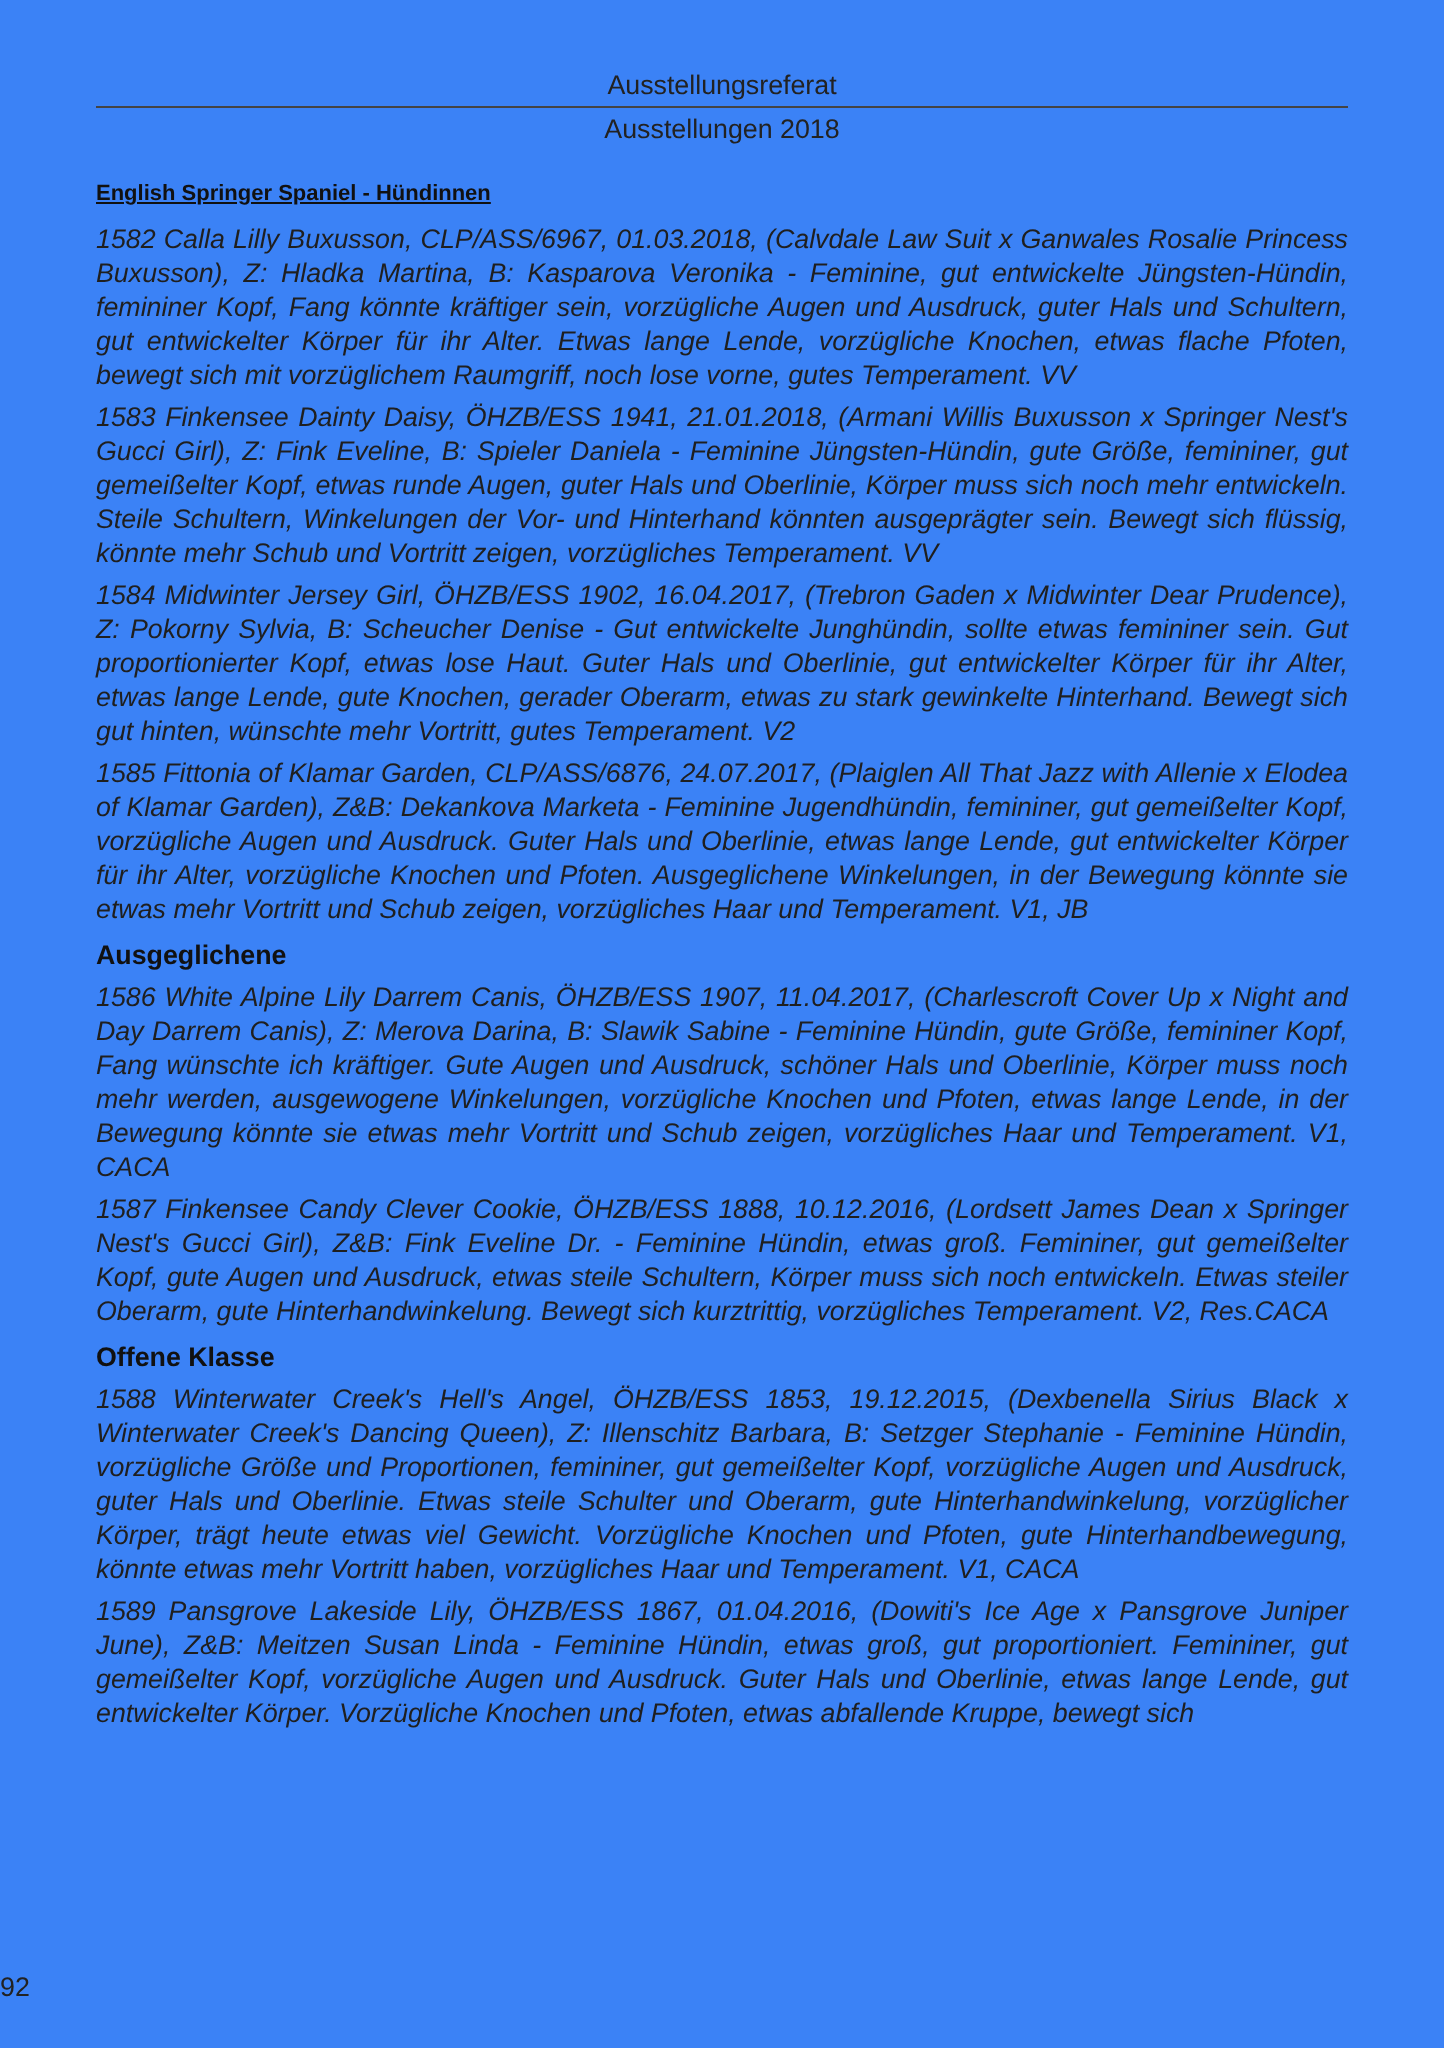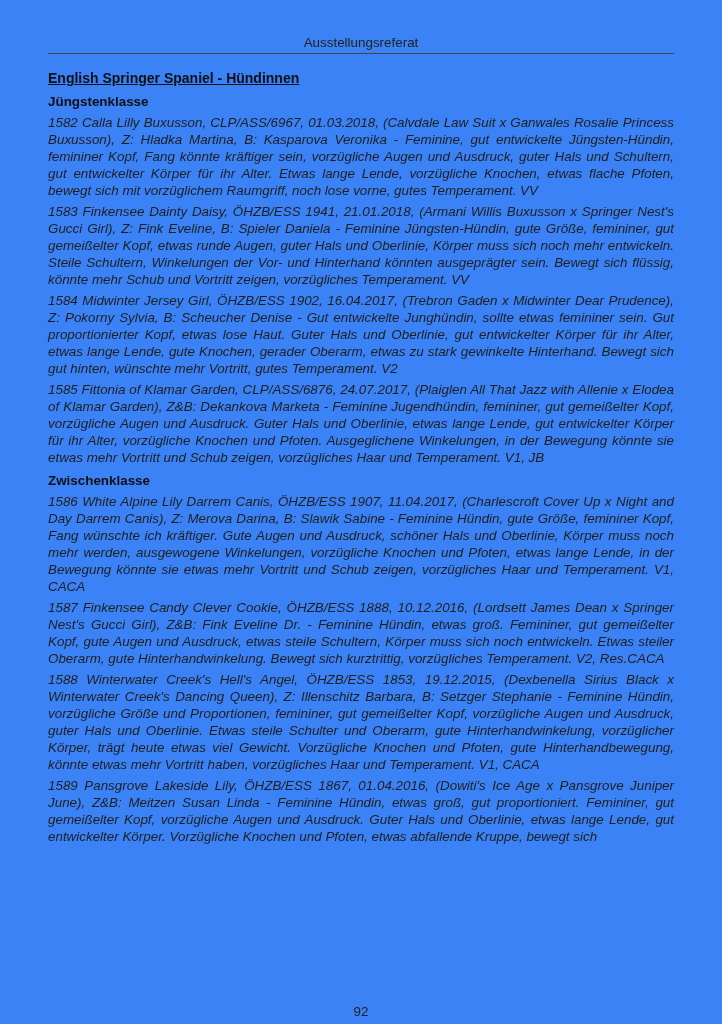--- a/index.html
+++ b/index.html
@@ -23,21 +23,21 @@
   .hdr-line {
     text-align: center;
     color: #222;
   }
   .hdr-rule {
     border: none;
     border-top: 1.5px solid #444;
     margin: 2px 0 2px 0;
   }
   .doc-title {
-    font-size: 14px;
+    font-size: 11px;
     font-weight: bold;
     text-decoration: underline;
     margin: 16px 0 5px 0;
     color: #111;
   }
   .class-heading {
     font-size: 13.4px;
     font-weight: bold;
     margin: 6px 0 4px 0;
     color: #111;
@@ -47,50 +47,51 @@
     text-align: justify;
     hyphens: auto;
     -webkit-hyphens: auto;
     color: #1f1f1f;
     font-style: italic;
   }
   .page-footer {
     position: absolute;
     left: 0;
     right: 0;
-    bottom: 4px;
-    text-align: center;
+    bottom: 22px;
+    text-align: left;
     color: #222;
   }
 </style>
 </head>
 <body>
 
 <div class="page">
 
   <header>
     <div class="hdr-line">Ausstellungsreferat</div>
     <hr class="hdr-rule">
+    <div class="hdr-line">Ausstellungen 2018</div>
   </header>
 
   <main>
 
     <h1 class="doc-title">English Springer Spaniel - Hündinnen</h1>
 
-    <h2 class="class-heading">Jüngstenklasse</h2>
     <p class="entry">1582 Calla Lilly Buxusson, CLP/ASS/6967, 01.03.2018, (Calvdale Law Suit x Ganwales Rosalie Princess Buxusson), Z: Hladka Martina, B: Kasparova Veronika - Feminine, gut entwickelte Jüngsten-Hündin, femininer Kopf, Fang könnte kräftiger sein, vorzügliche Augen und Ausdruck, guter Hals und Schultern, gut entwickelter Körper für ihr Alter. Etwas lange Lende, vorzügliche Knochen, etwas flache Pfoten, bewegt sich mit vorzüglichem Raumgriff, noch lose vorne, gutes Temperament. VV</p>
     <p class="entry">1583 Finkensee Dainty Daisy, ÖHZB/ESS 1941, 21.01.2018, (Armani Willis Buxusson x Springer Nest's Gucci Girl), Z: Fink Eveline, B: Spieler Daniela - Feminine Jüngsten-Hündin, gute Größe, femininer, gut gemeißelter Kopf, etwas runde Augen, guter Hals und Oberlinie, Körper muss sich noch mehr entwickeln. Steile Schultern, Winkelungen der Vor- und Hinterhand könnten ausgeprägter sein. Bewegt sich flüssig, könnte mehr Schub und Vortritt zeigen, vorzügliches Temperament. VV</p>
 
     <p class="entry">1584 Midwinter Jersey Girl, ÖHZB/ESS 1902, 16.04.2017, (Trebron Gaden x Midwinter Dear Prudence), Z: Pokorny Sylvia, B: Scheucher Denise - Gut entwickelte Junghündin, sollte etwas femininer sein. Gut proportionierter Kopf, etwas lose Haut. Guter Hals und Oberlinie, gut entwickelter Körper für ihr Alter, etwas lange Lende, gute Knochen, gerader Oberarm, etwas zu stark gewinkelte Hinterhand. Bewegt sich gut hinten, wünschte mehr Vortritt, gutes Temperament. V2</p>
     <p class="entry">1585 Fittonia of Klamar Garden, CLP/ASS/6876, 24.07.2017, (Plaiglen All That Jazz with Allenie x Elodea of Klamar Garden), Z&amp;B: Dekankova Marketa - Feminine Jugendhündin, femininer, gut gemeißelter Kopf, vorzügliche Augen und Ausdruck. Guter Hals und Oberlinie, etwas lange Lende, gut entwickelter Körper für ihr Alter, vorzügliche Knochen und Pfoten. Ausgeglichene Winkelungen, in der Bewegung könnte sie etwas mehr Vortritt und Schub zeigen, vorzügliches Haar und Temperament. V1, JB</p>
 
-    <h2 class="class-heading">Zwischenklasse</h2>
+    <h2 class="class-heading">Ausgeglichene</h2>
     <p class="entry">1586 White Alpine Lily Darrem Canis, ÖHZB/ESS 1907, 11.04.2017, (Charlescroft Cover Up x Night and Day Darrem Canis), Z: Merova Darina, B: Slawik Sabine - Feminine Hündin, gute Größe, femininer Kopf, Fang wünschte ich kräftiger. Gute Augen und Ausdruck, schöner Hals und Oberlinie, Körper muss noch mehr werden, ausgewogene Winkelungen, vorzügliche Knochen und Pfoten, etwas lange Lende, in der Bewegung könnte sie etwas mehr Vortritt und Schub zeigen, vorzügliches Haar und Temperament. V1, CACA</p>
     <p class="entry">1587 Finkensee Candy Clever Cookie, ÖHZB/ESS 1888, 10.12.2016, (Lordsett James Dean x Springer Nest's Gucci Girl), Z&amp;B: Fink Eveline Dr. - Feminine Hündin, etwas groß. Femininer, gut gemeißelter Kopf, gute Augen und Ausdruck, etwas steile Schultern, Körper muss sich noch entwickeln. Etwas steiler Oberarm, gute Hinterhandwinkelung. Bewegt sich kurztrittig, vorzügliches Temperament. V2, Res.CACA</p>
 
+    <h2 class="class-heading">Offene Klasse</h2>
     <p class="entry">1588 Winterwater Creek's Hell's Angel, ÖHZB/ESS 1853, 19.12.2015, (Dexbenella Sirius Black x Winterwater Creek's Dancing Queen), Z: Illenschitz Barbara, B: Setzger Stephanie - Feminine Hündin, vorzügliche Größe und Proportionen, femininer, gut gemeißelter Kopf, vorzügliche Augen und Ausdruck, guter Hals und Oberlinie. Etwas steile Schulter und Oberarm, gute Hinterhandwinkelung, vorzüglicher Körper, trägt heute etwas viel Gewicht. Vorzügliche Knochen und Pfoten, gute Hinterhandbewegung, könnte etwas mehr Vortritt haben, vorzügliches Haar und Temperament. V1, CACA</p>
 
     <p class="entry">1589 Pansgrove Lakeside Lily, ÖHZB/ESS 1867, 01.04.2016, (Dowiti's Ice Age x Pansgrove Juniper June), Z&amp;B: Meitzen Susan Linda - Feminine Hündin, etwas groß, gut proportioniert. Femininer, gut gemeißelter Kopf, vorzügliche Augen und Ausdruck. Guter Hals und Oberlinie, etwas lange Lende, gut entwickelter Körper. Vorzügliche Knochen und Pfoten, etwas abfallende Kruppe, bewegt sich</p>
 
   </main>
 
   <footer class="page-footer">
     <span>92</span>
   </footer>
 

